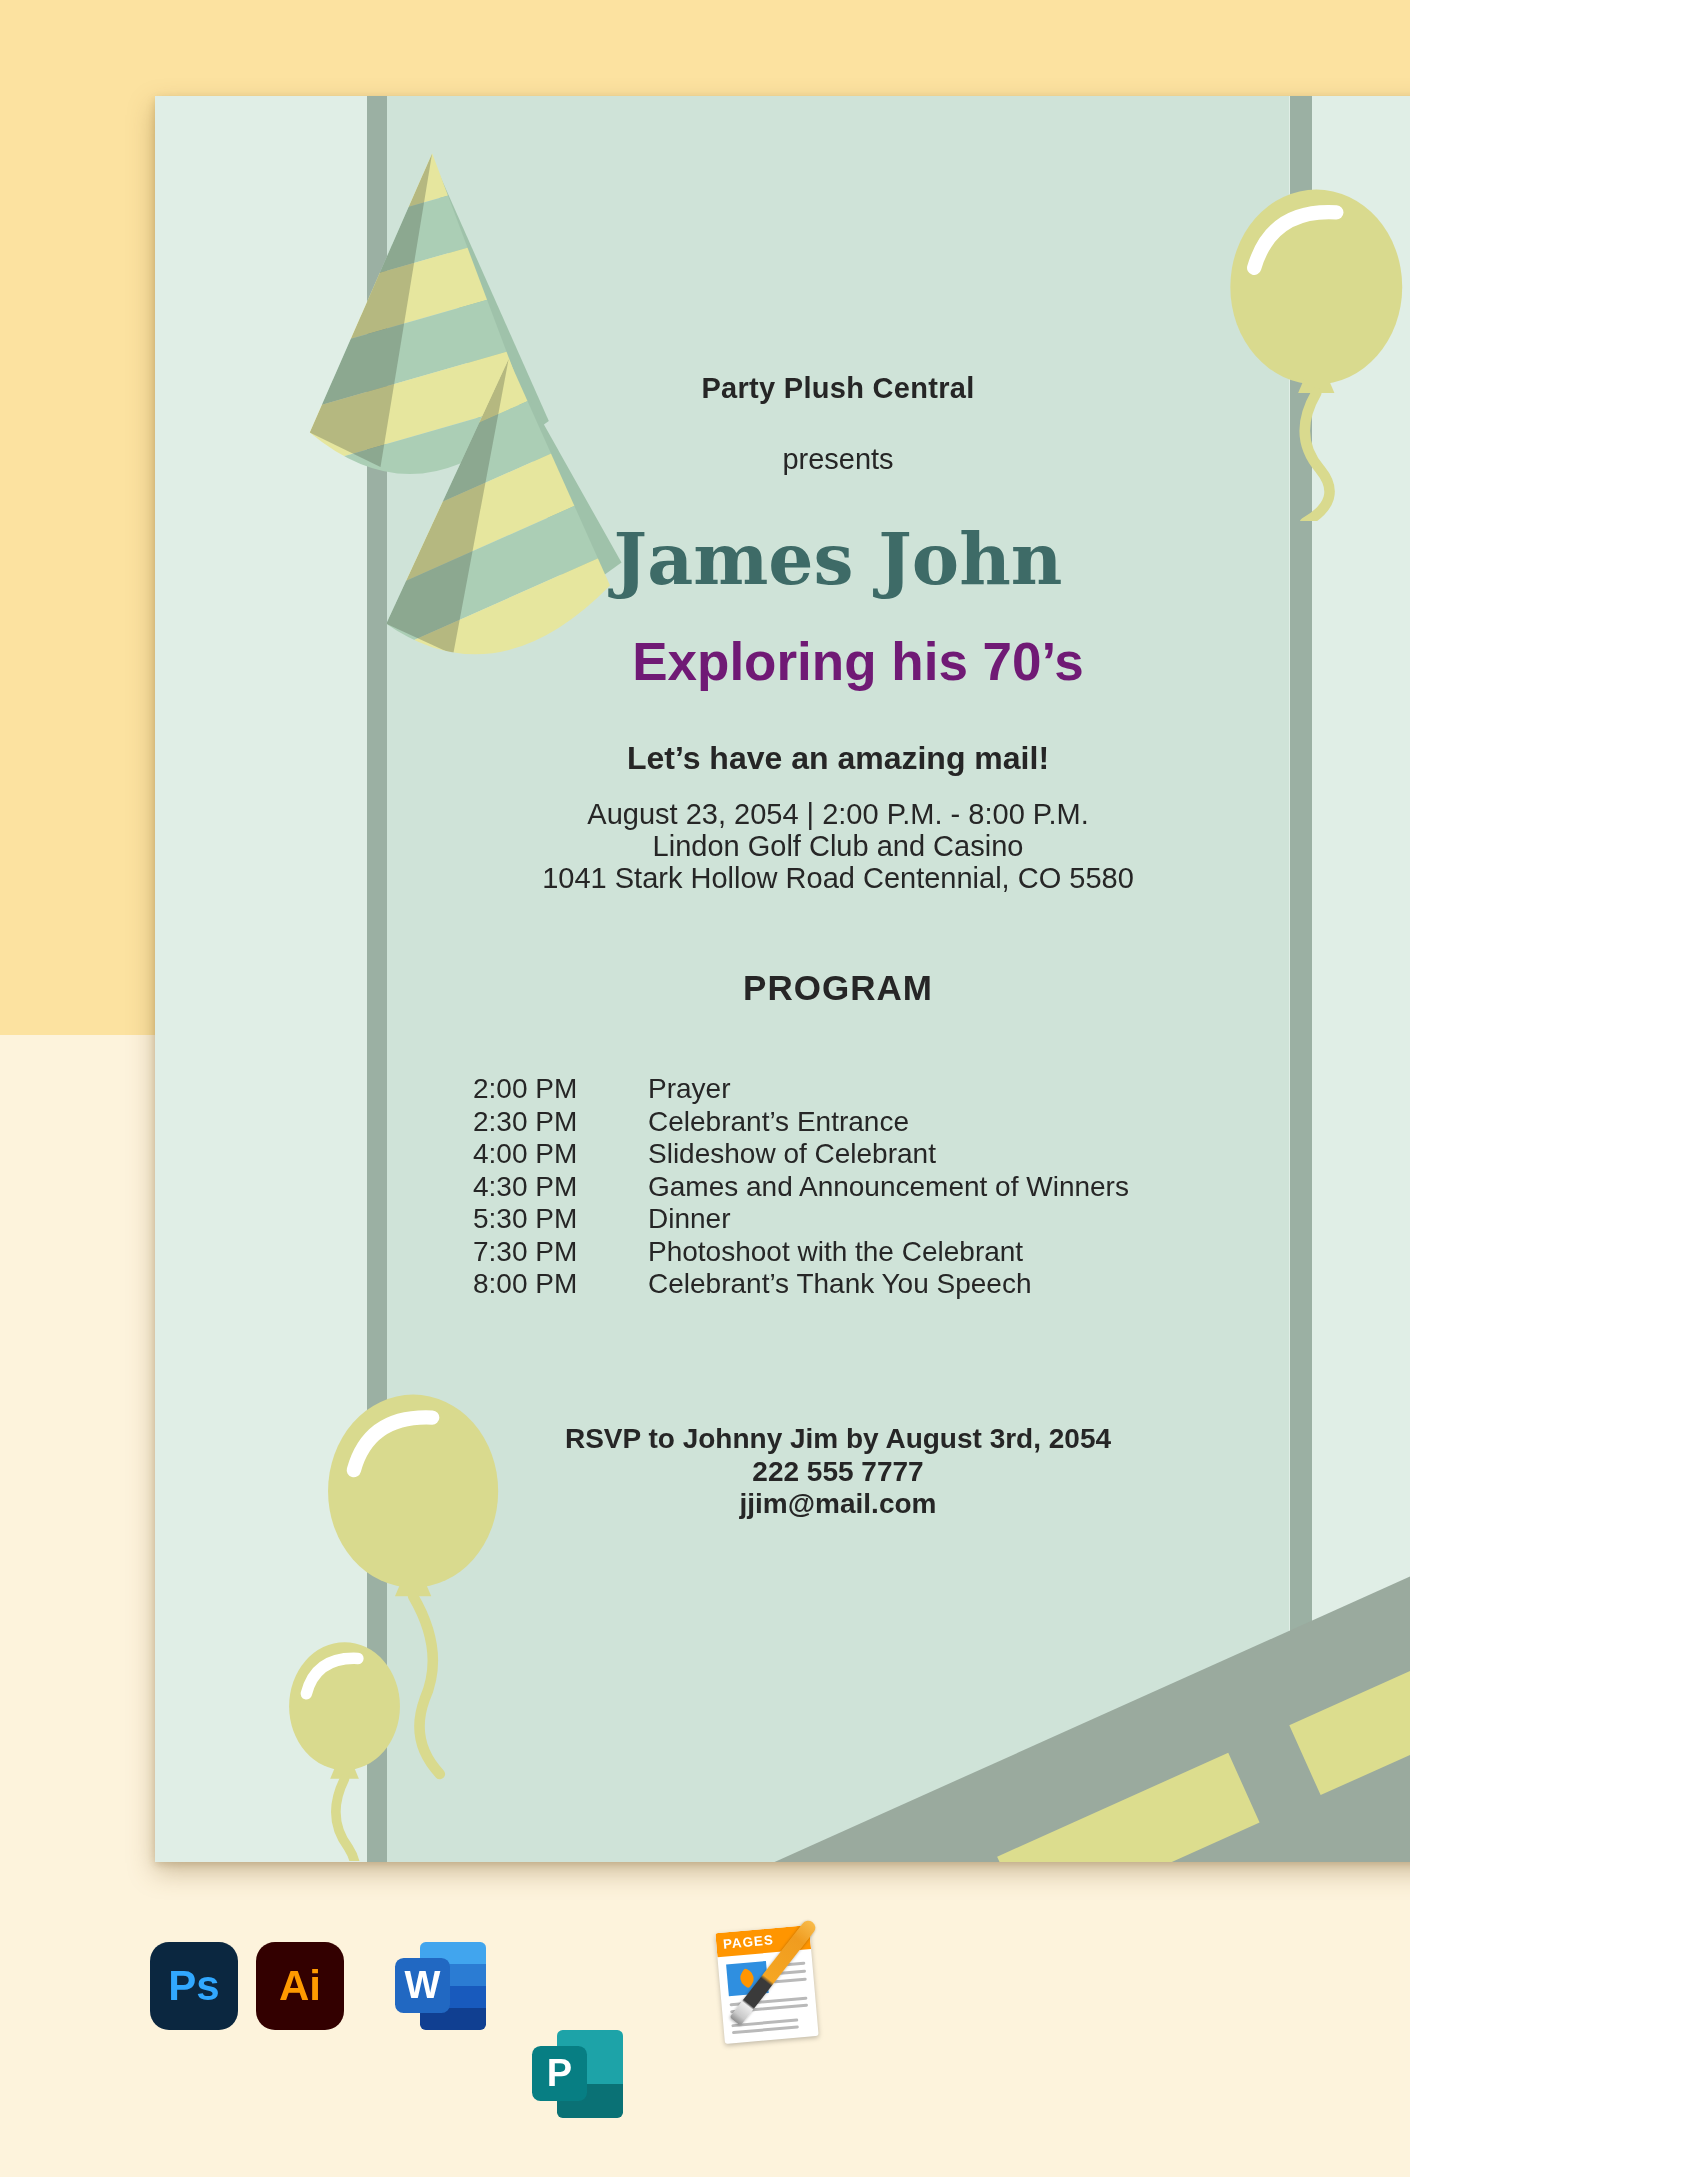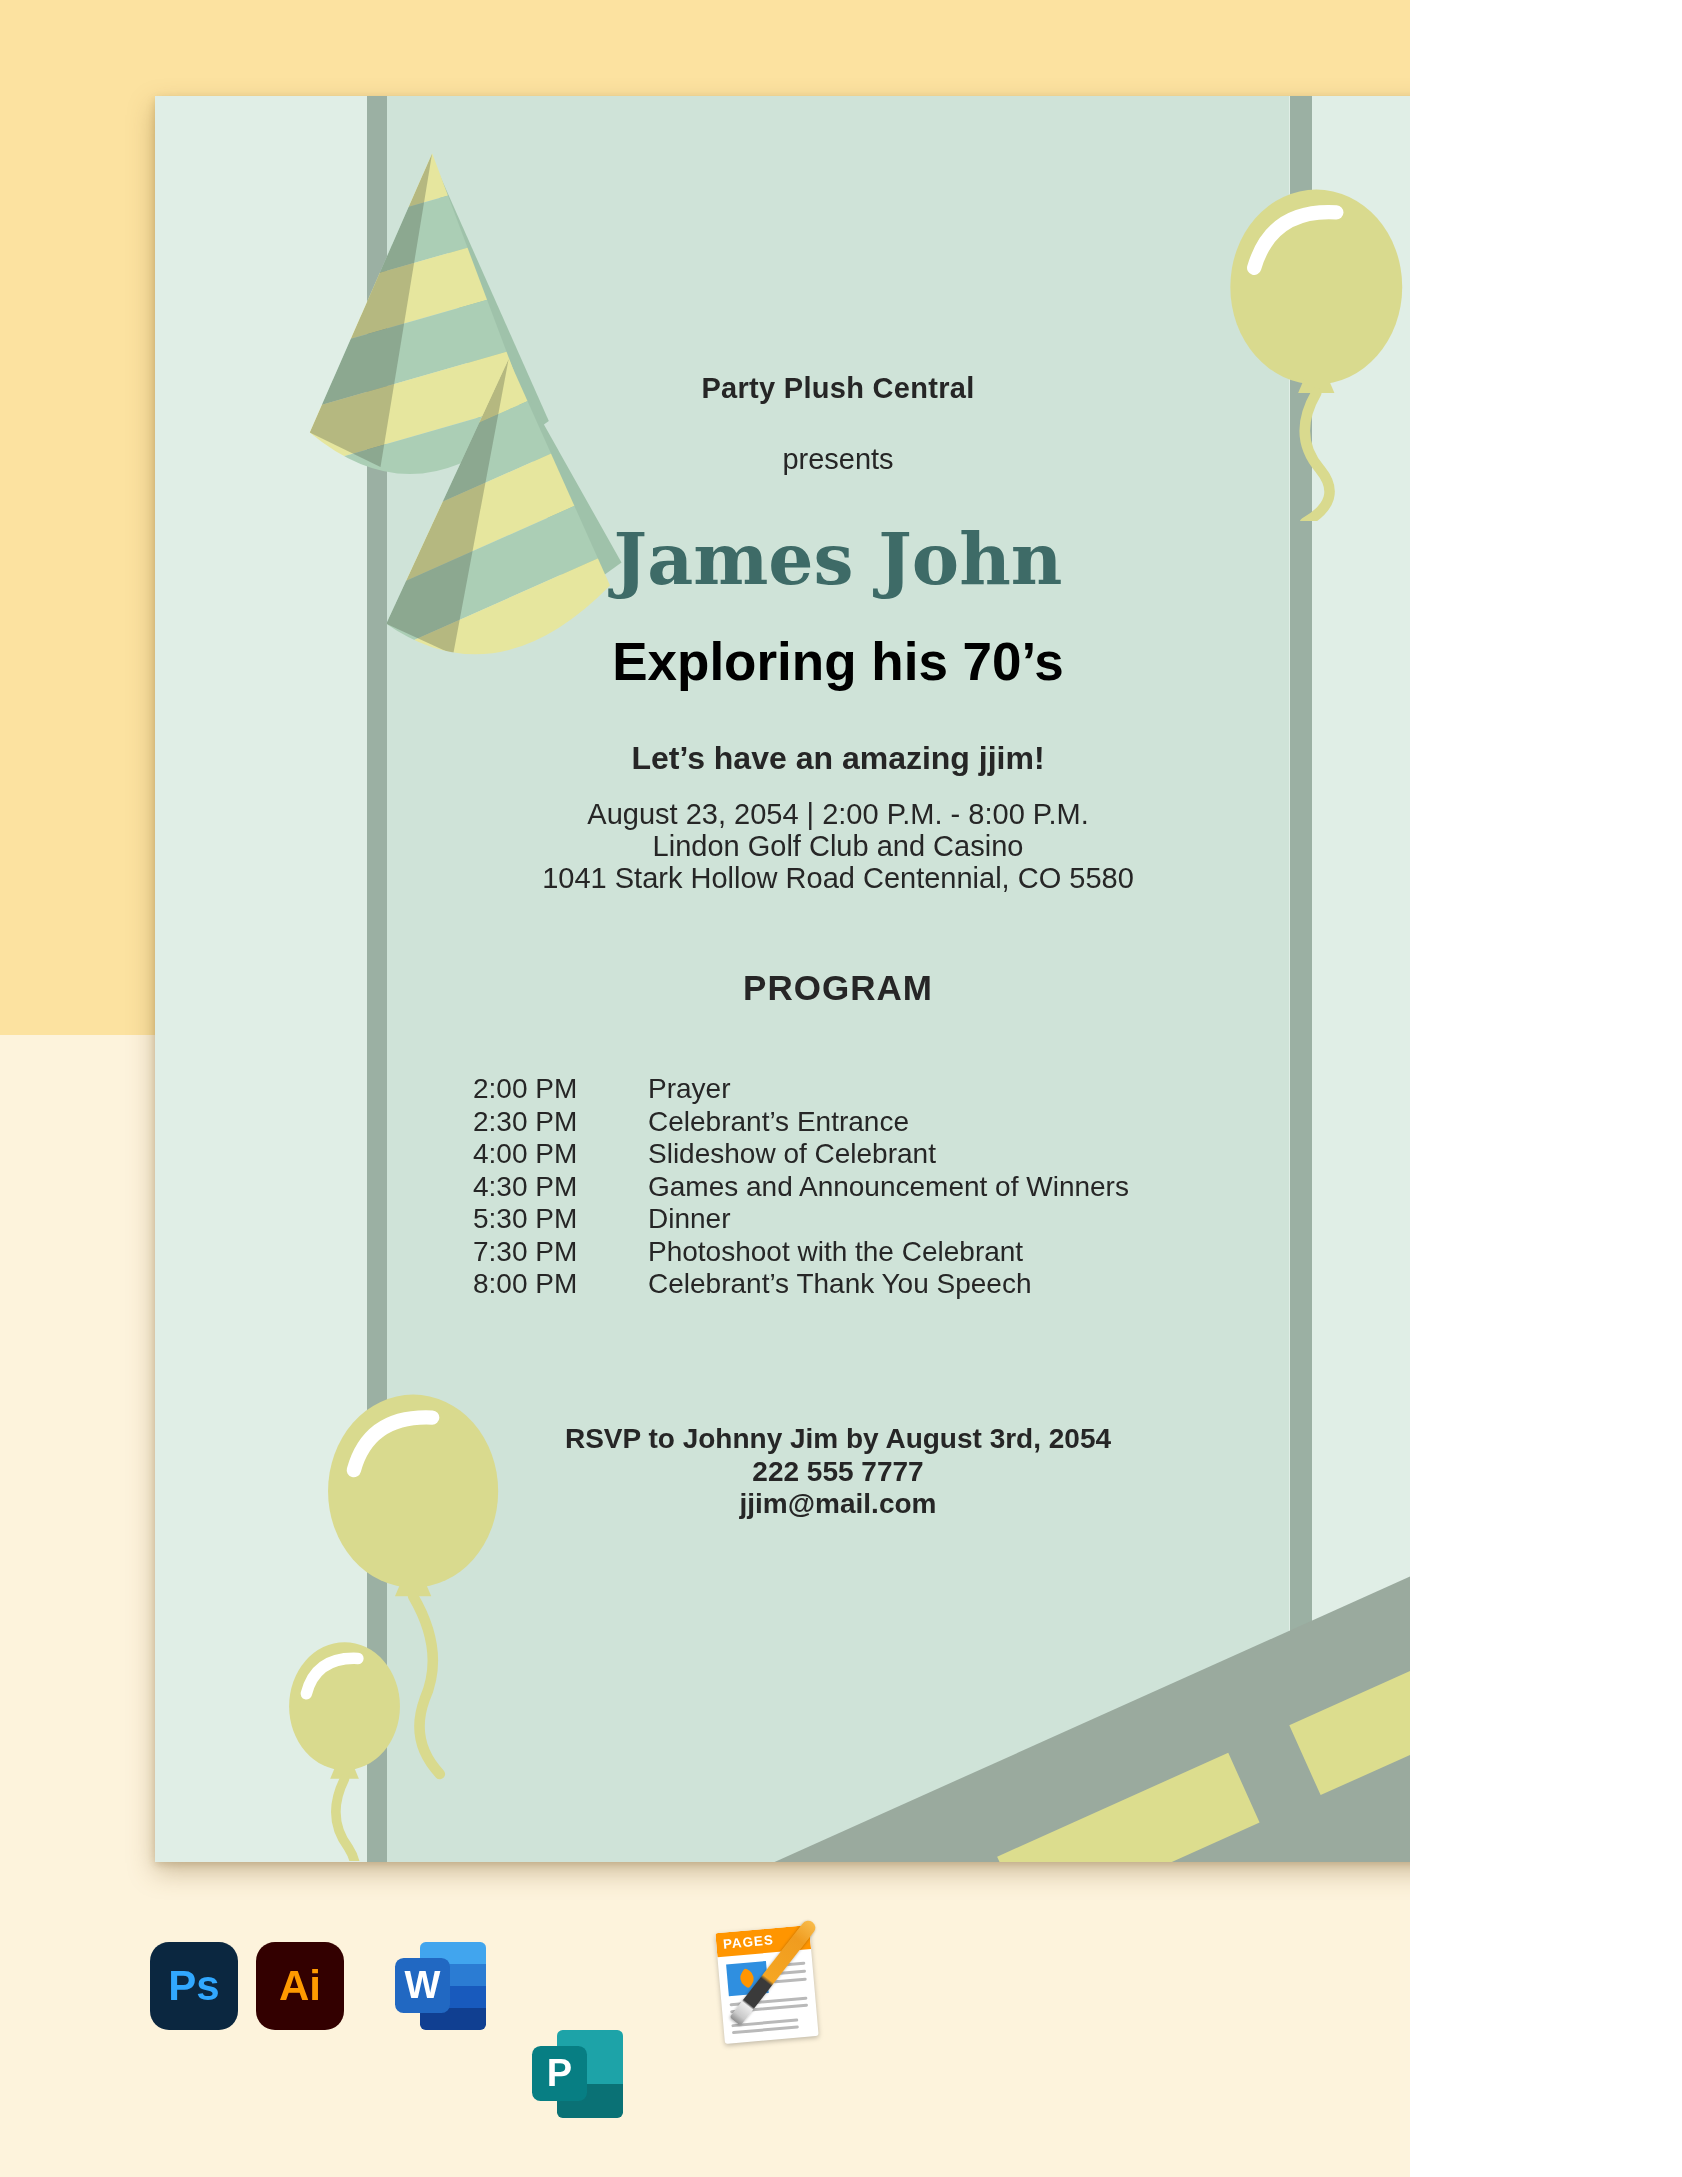--- a/index.html
+++ b/index.html
@@ -16,21 +16,21 @@
   .vbar.right{left:1135px;width:22px;}
   .deco{position:absolute;pointer-events:none;}
   .s-mint{fill:var(--hat_mint,#ABCEB5);} .s-yel{fill:var(--hat_yellow,#E6E69E);}
   
   .content{position:absolute;left:232px;top:0;width:902px;height:100%;color:var(--text_dark,#262626);}
   .tblock{position:absolute;left:0;width:100%;text-align:center;}
   .presenter{top:276px;font-size:29px;font-weight:bold;letter-spacing:0.3px;}
   .presents{top:312px;font-size:29px;margin-top:35px;}
   .name{top:421px;font-family:"DejaVu Serif","Liberation Serif",serif;font-weight:bold;
     font-size:71px;color:var(--accent_teal,#3E6B67);}
-  .headline{top:535px;font-size:53px;font-weight:bold;color:#000000;}
+  .headline{top:535px;font-size:53px;font-weight:bold;color:#701a75;margin-left:20px;}
   .tagline{top:644px;font-size:32px;font-weight:bold;}
   .info{top:702px;font-size:29px;line-height:32px;}
   .program-title{top:872px;font-size:35px;font-weight:bold;letter-spacing:1px;}
   .program{position:absolute;top:977px;left:0;width:100%;font-size:28px;line-height:32.5px;text-align:left;}
   .program .row{padding-left:86px;}
   .program .time{display:inline-block;width:175px;}
   .rsvp{top:1327px;font-size:28px;font-weight:bold;line-height:32.5px;}
   
   .appicon{position:absolute;top:1942px;width:88px;height:88px;}
   .sq{width:88px;height:88px;border-radius:19px;display:flex;align-items:center;justify-content:center;
@@ -134,21 +134,21 @@
     <svg class="deco" style="left:0;top:0" width="1375" height="1766" viewBox="0 0 1438 1847">
       <polygon points="648,1847 1438,1492 1438,1847" fill="var(--road_gray,#9AAA9E)"></polygon>
       <line x1="701" y1="1966" x2="1491" y2="1611" stroke="var(--road_dash,#DCDD8E)" stroke-width="80" stroke-dasharray="265 70" stroke-dashoffset="120"></line>
     </svg>
 
     <div class="content">
       <div class="tblock presenter">Party Plush Central</div>
       <div class="tblock presents">presents</div>
       <div class="tblock name">James John</div>
       <div class="tblock headline">Exploring his 70’s</div>
-      <div class="tblock tagline">Let’s have an amazing jjim!</div>
+      <div class="tblock tagline">Let’s have an amazing mail!</div>
       <div class="tblock info">
         <div>August 23, 2054 | 2:00 P.M. - 8:00 P.M.</div>
         <div>Lindon Golf Club and Casino</div>
         <div>1041 Stark Hollow Road Centennial, CO 5580</div>
       </div>
       <div class="tblock program-title">PROGRAM</div>
       <div class="program">
         <div class="row"><span class="time">2:00 PM</span><span>Prayer</span></div>
         <div class="row"><span class="time">2:30 PM</span><span>Celebrant’s Entrance</span></div>
         <div class="row"><span class="time">4:00 PM</span><span>Slideshow of Celebrant</span></div>

